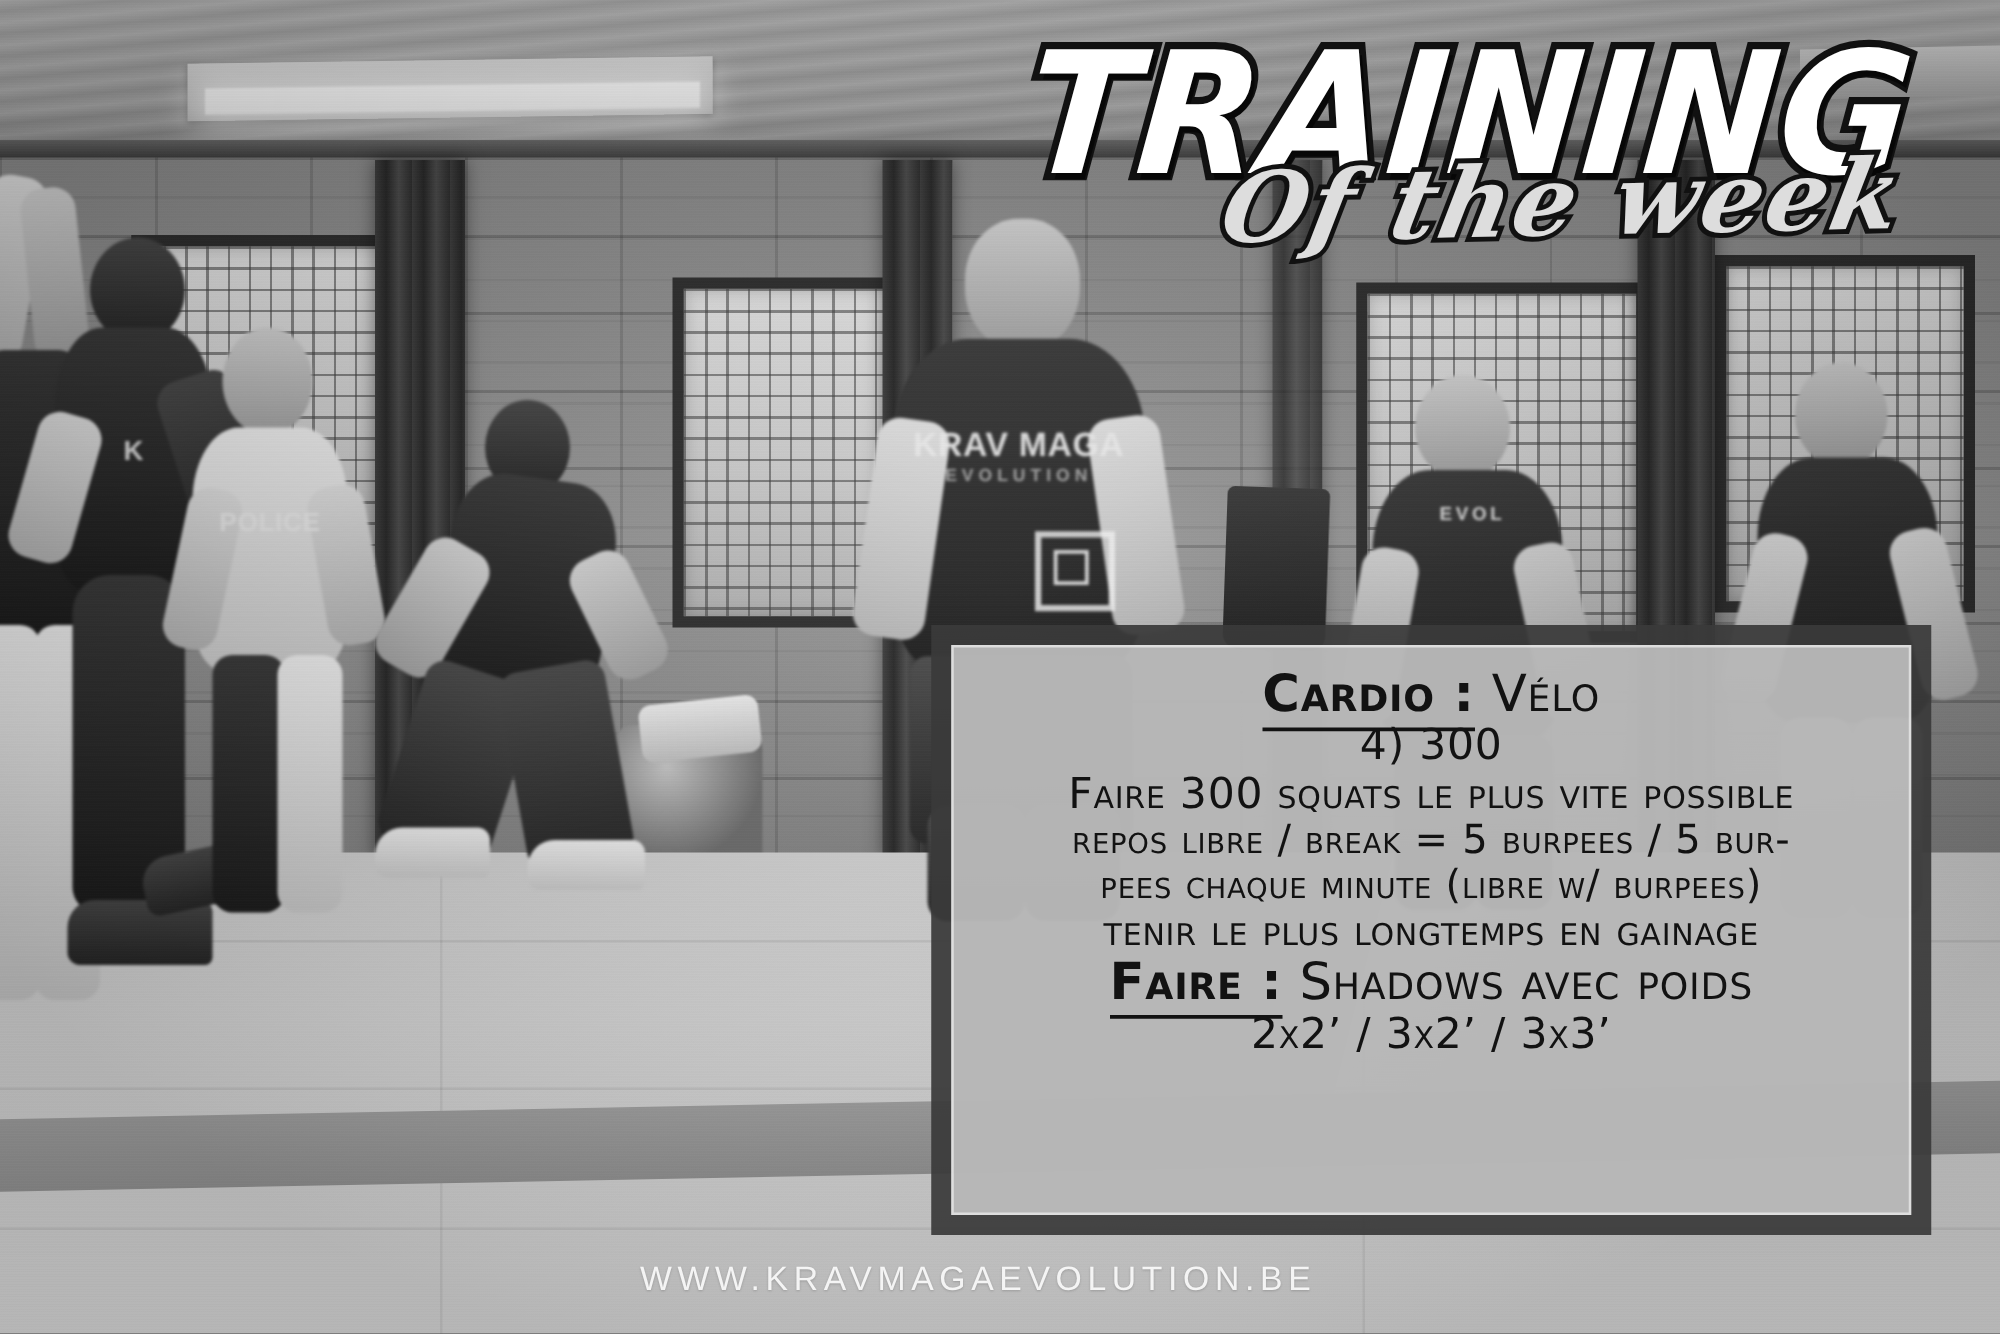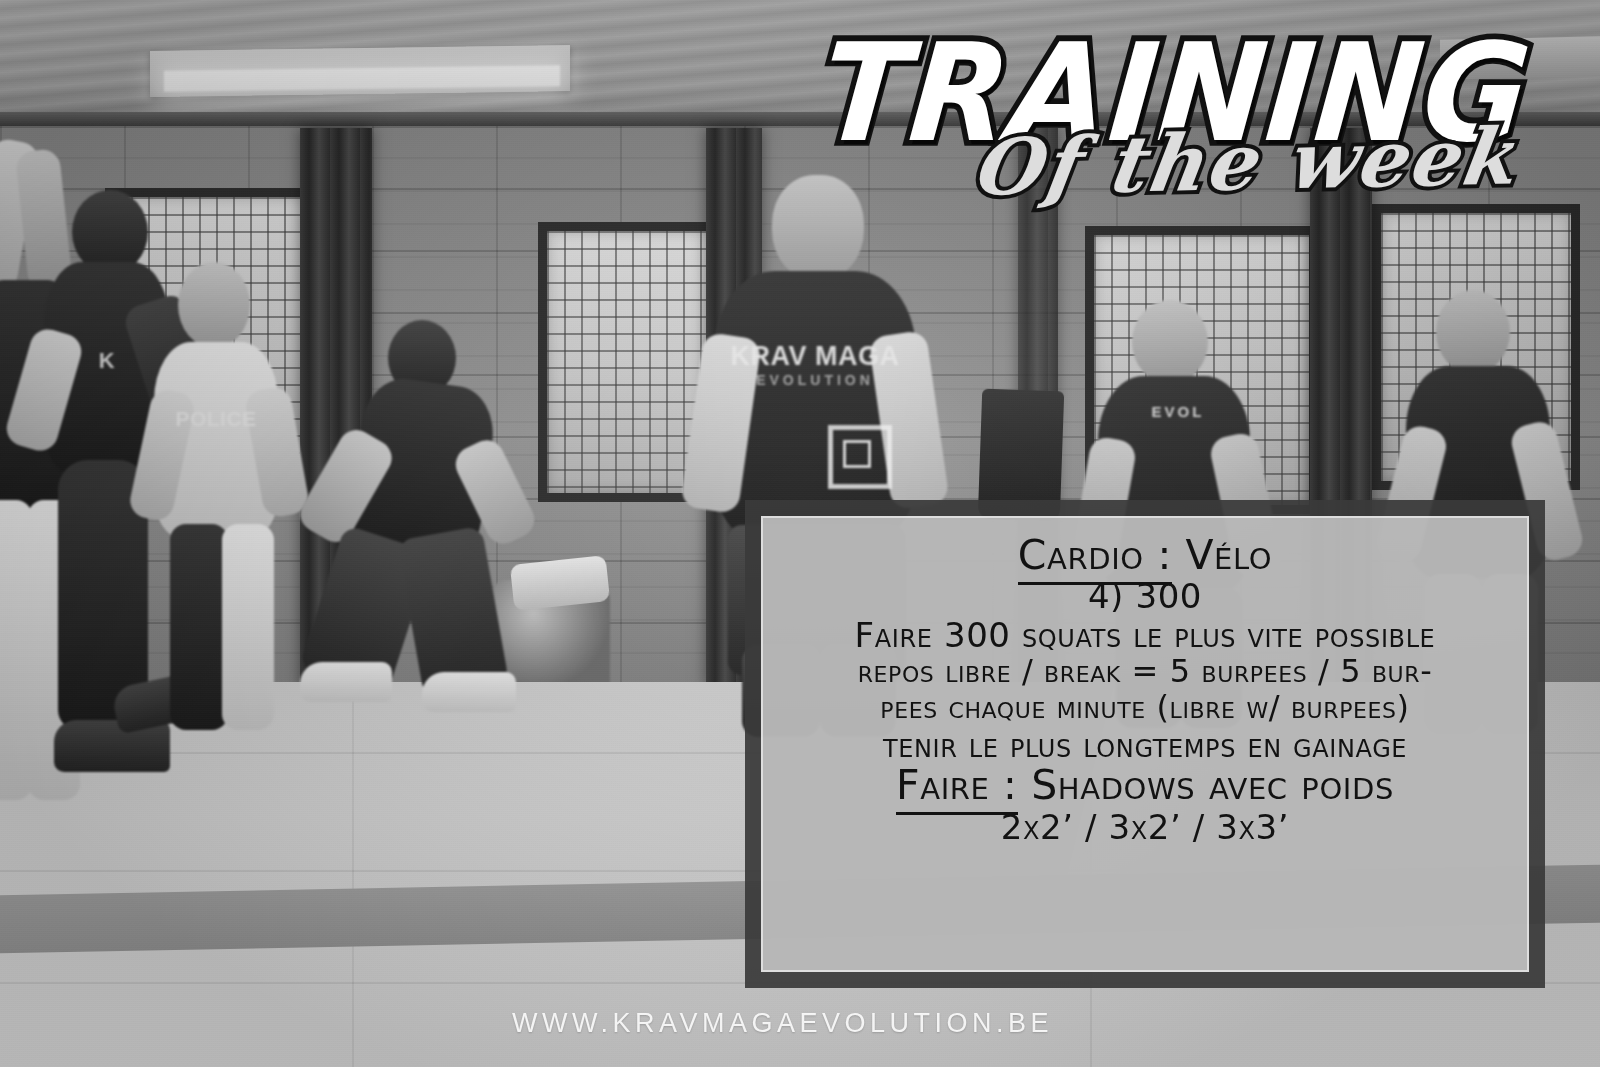--- a/index.html
+++ b/index.html
@@ -277,20 +277,21 @@
     white-space: nowrap;
   }
   .heading {
     font-size: 41px;
     line-height: 1.06;
     font-weight: normal;
   }
   .heading .u {
     border-bottom: 3px solid #111214;
     padding-bottom: 3px;
+    font-weight: bold;
   }
   .body {
     font-size: 34px;
     line-height: 1.13;
     font-weight: normal;
   }
   .body-sm {
     font-size: 32px;
     line-height: 1.12;
   }

